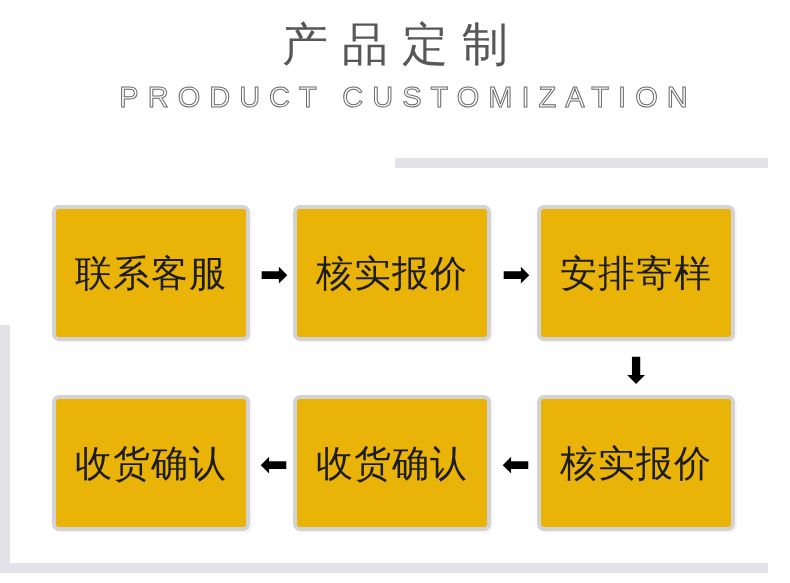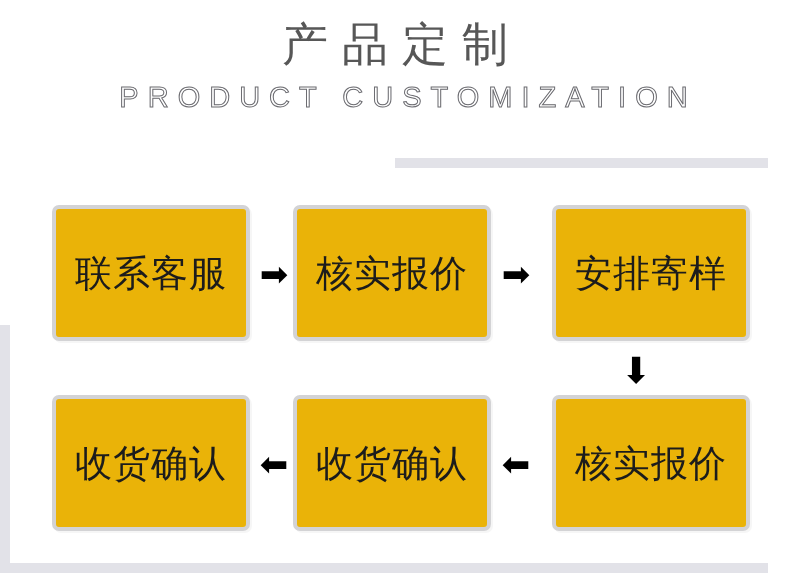--- a/index.html
+++ b/index.html
@@ -89,21 +89,21 @@
     font-family: "DejaVu Serif", "Liberation Serif", serif;
     font-size: 37px;
     color: #1c1c1c;
     letter-spacing: 1px;
     line-height: 1;
     white-space: nowrap;
   }
 
   .col-1 { left: 52px; }
   .col-2 { left: 293px; }
-  .col-3 { left: 552px; }
+  .col-3 { left: 537px; }
 
   
   .arrow-h {
     position: absolute;
     top: 50px;
     width: 44px;
     height: 38px;
     display: flex;
     align-items: center;
     justify-content: center;

